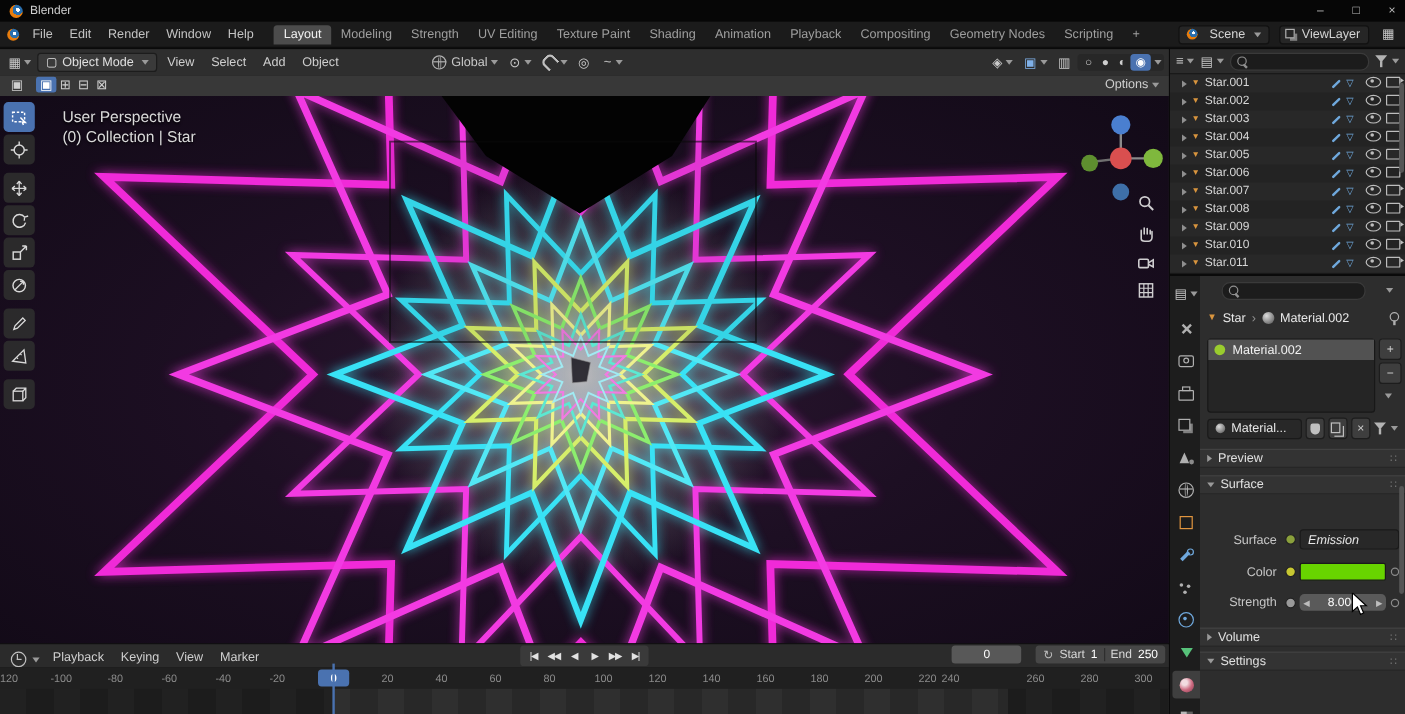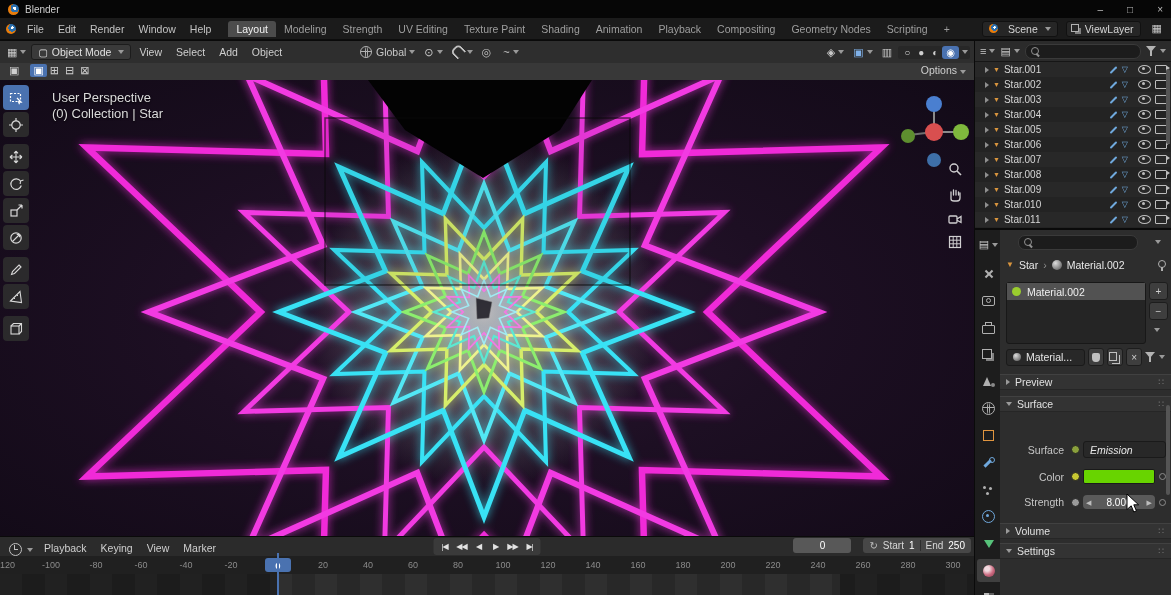--- a/index.html
+++ b/index.html
@@ -440,21 +440,21 @@
       <span class="tick" style="left:353px;">40</span>
       <span class="tick" style="left:398px;">60</span>
       <span class="tick" style="left:443px;">80</span>
       <span class="tick" style="left:488px;">100</span>
       <span class="tick" style="left:533px;">120</span>
       <span class="tick" style="left:578px;">140</span>
       <span class="tick" style="left:623px;">160</span>
       <span class="tick" style="left:668px;">180</span>
       <span class="tick" style="left:713px;">200</span>
       <span class="tick" style="left:758px;">220</span>
-      <span class="tick" style="left:803px;">240</span>
+      <span class="tick" style="left:777px;">240</span>
       <span class="tick" style="left:848px;">260</span>
       <span class="tick" style="left:893px;">280</span>
       <span class="tick" style="left:938px;">300</span>
       <span id="playhead-chip">0</span>
     </div>
     <div id="tl-tracks" class="abs">
       <span class="range-shade" style="left:0;width:279px;"></span>
       <span class="range-shade" style="left:840px;right:0;width:134px;"></span>
     </div>
     <div id="playhead-line"></div>

